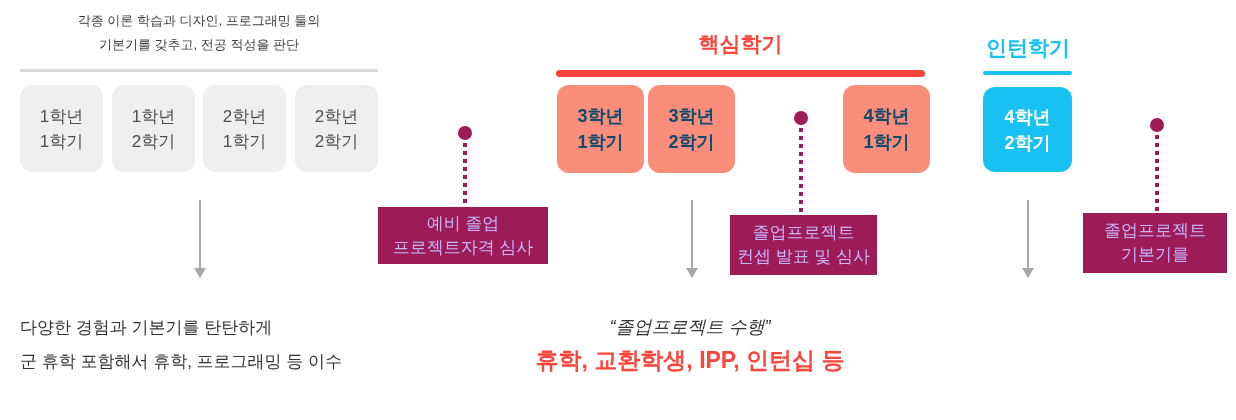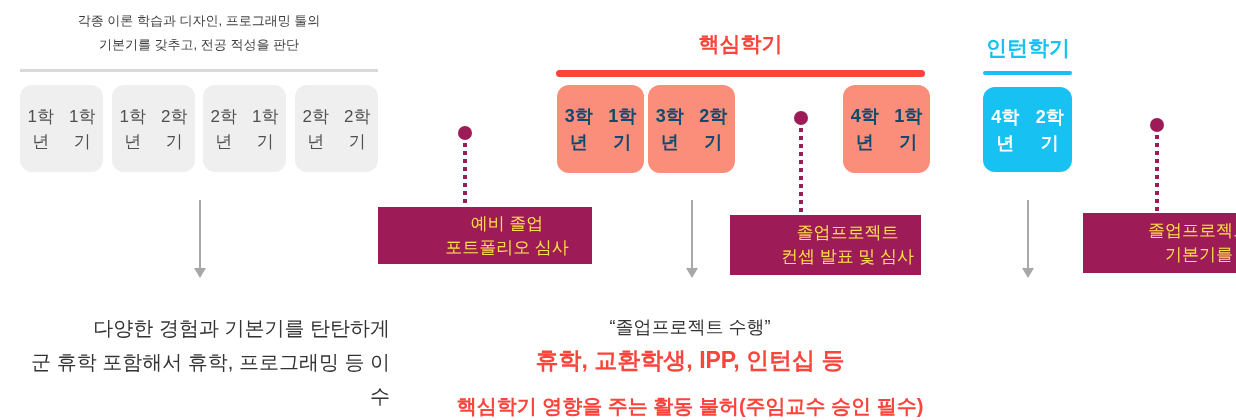--- a/index.html
+++ b/index.html
@@ -21,21 +21,21 @@
     text-align: center;
   }
   .divider {
     background: var(--divider-gray);
   }
 
   
   .sem-box {
     border-radius: 12px;
     display: flex;
-    flex-direction: row;
+    flex-direction: column;
     align-items: center;
     justify-content: center;
     text-align: center;
   }
   .sem-box.gray {
     background: var(--box-gray);
     color: var(--box-gray-text);
     font-size: 17px;
     line-height: 25px;
     font-weight: normal;
@@ -89,39 +89,39 @@
   }
   .m-line {
     width: 4px;
     background-image: repeating-linear-gradient(
       to bottom,
       var(--milestone-magenta) 0px, var(--milestone-magenta) 4px,
       transparent 4px, transparent 8px);
   }
   .m-box {
     background: var(--milestone-magenta);
-    color: #fde047;
+    color: #c4b5fd;
     font-size: 17px;
     line-height: 24px;
     display: flex; flex-direction: column;
     align-items: center; justify-content: center;
-    padding-left: 44px;
   }
 
   
   .summary-dark {
     color: var(--body-text);
-    font-size: 20px;
+    font-size: 17px;
     line-height: 34px;
-    text-align: right;
+    text-align: left;
   }
   .core-summary { text-align: center; }
   .core-summary .l1 {
     color: var(--body-text); font-size: 18px; line-height: 26px;
     margin-bottom: 9px;
+    font-style: italic;
   }
   .core-summary .l2 {
     color: var(--core-red); font-weight: bold; font-size: 23px;
     line-height: 22px; margin-bottom: 21px;
   }
   .core-summary .l3 {
     color: var(--core-red); font-weight: bold; font-size: 20px;
     line-height: 28px;
   }
 </style>
@@ -161,21 +161,21 @@
 
   <div class="abs summary-dark" style="left:20px; top:311px; width:370px;">
     <div>다양한 경험과 기본기를 탄탄하게</div>
     <div>군 휴학 포함해서 휴학, 프로그래밍 등 이수</div>
   </div>
 
   <div class="abs m-dot" style="left:458px; top:126px;"></div>
   <div class="abs m-line" style="left:463px; top:143px; height:62px;"></div>
   <div class="abs m-box" style="left:378px; top:207px; width:170px; height:57px;">
     <div>예비 졸업</div>
-    <div>포트폴리오 심사</div>
+    <div>프로젝트자격 심사</div>
   </div>
 
   <div class="abs stage-title core" style="left:556px; top:30px; width:369px;">핵심학기</div>
   <div class="abs bar-core" style="left:556px; top:70px; width:369px; height:7px;"></div>
 
   <div class="abs sem-box salmon" style="left:557px; top:85px; width:87px; height:88px;">
     <div>3학년</div>
     <div>1학기</div>
   </div>
   <div class="abs sem-box salmon" style="left:648px; top:85px; width:87px; height:88px;">
@@ -195,21 +195,20 @@
   </div>
 
   <div class="abs arrow" style="left:686px; top:200px; width:12px; height:78px;">
     <div class="shaft"></div>
     <div class="head"></div>
   </div>
 
   <div class="abs core-summary" style="left:450px; top:314px; width:480px;">
     <div class="l1">“졸업프로젝트 수행”</div>
     <div class="l2">휴학, 교환학생, IPP, 인턴십 등</div>
-    <div class="l3">핵심학기 영향을 주는 활동 불허(주임교수 승인 필수)</div>
   </div>
 
   <div class="abs stage-title intern" style="left:958px; top:34px; width:140px;">인턴학기</div>
   <div class="abs bar-intern" style="left:983px; top:71px; width:89px; height:4px;"></div>
 
   <div class="abs sem-box cyan" style="left:983px; top:87px; width:89px; height:85px;">
     <div>4학년</div>
     <div>2학기</div>
   </div>
 

